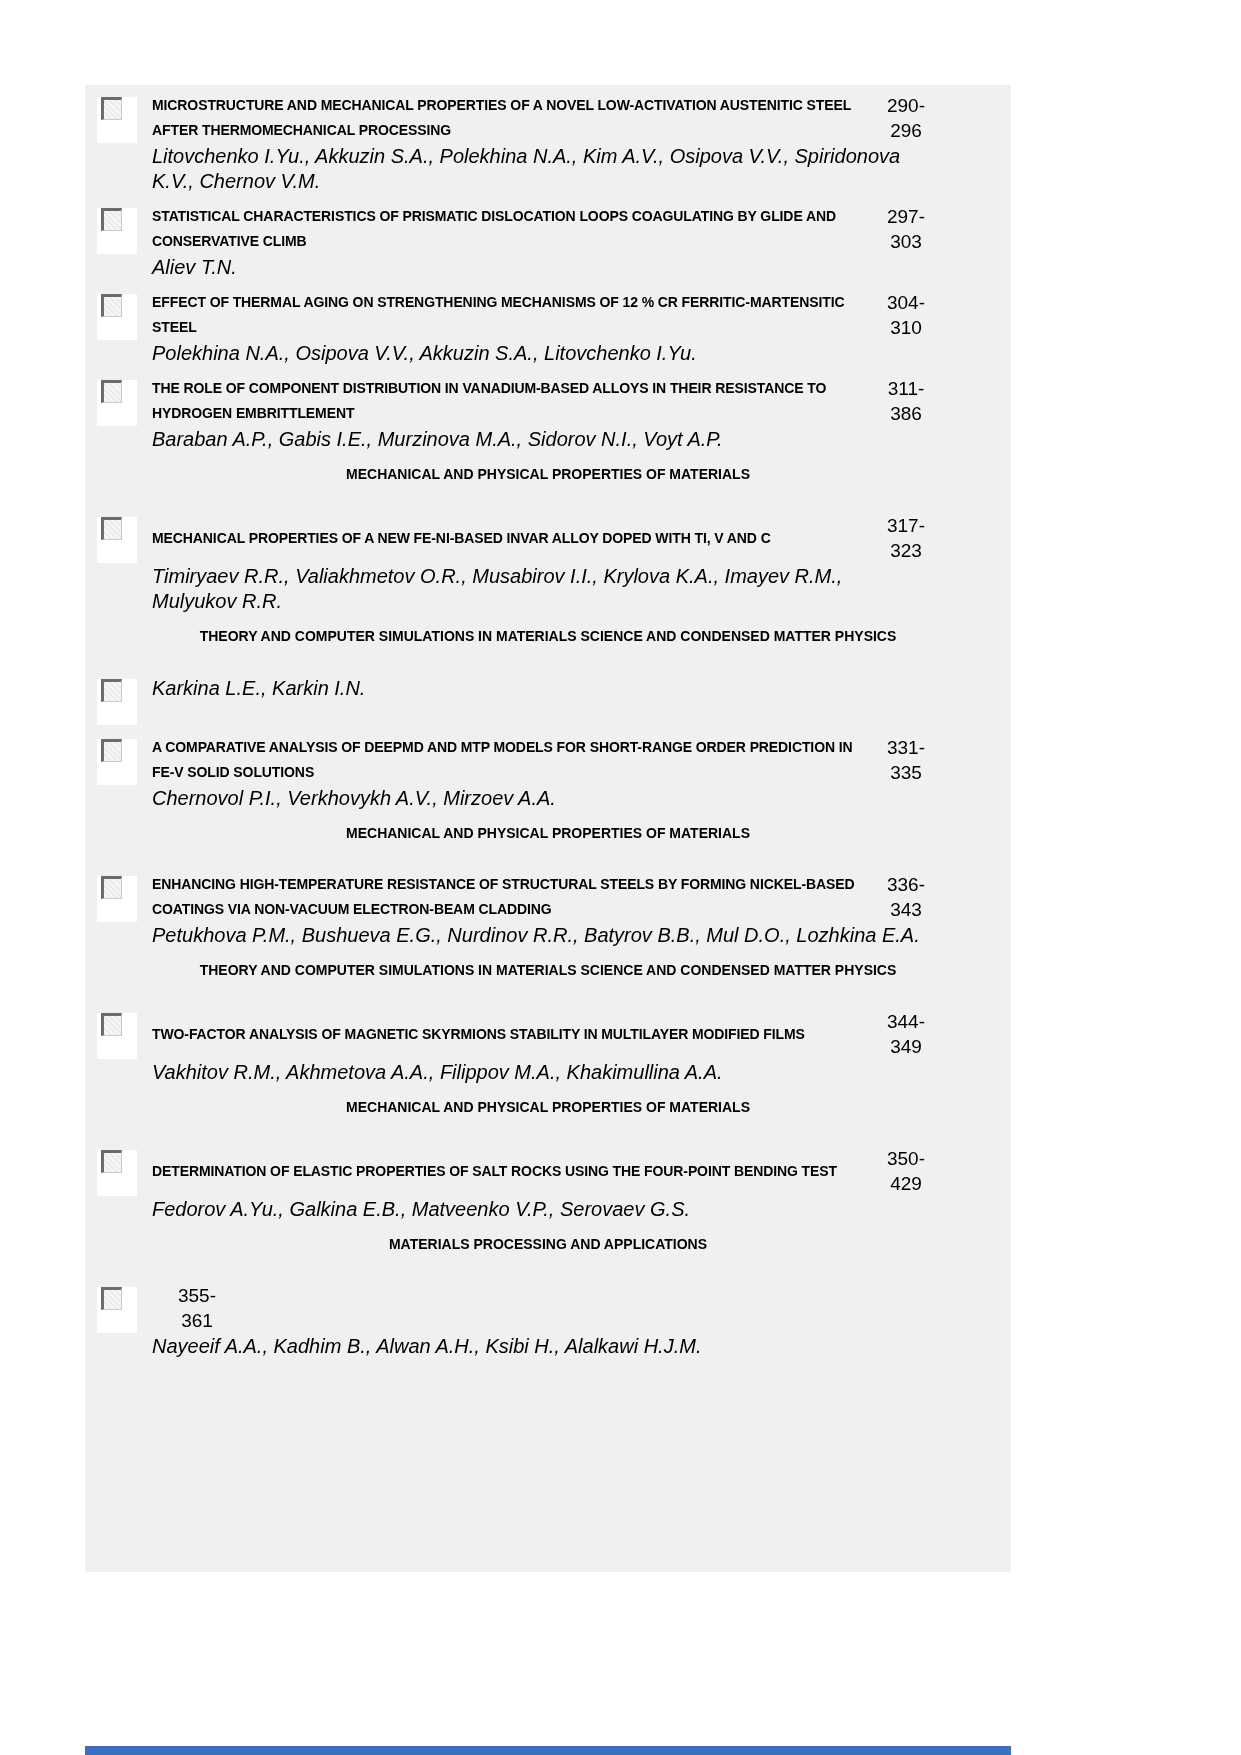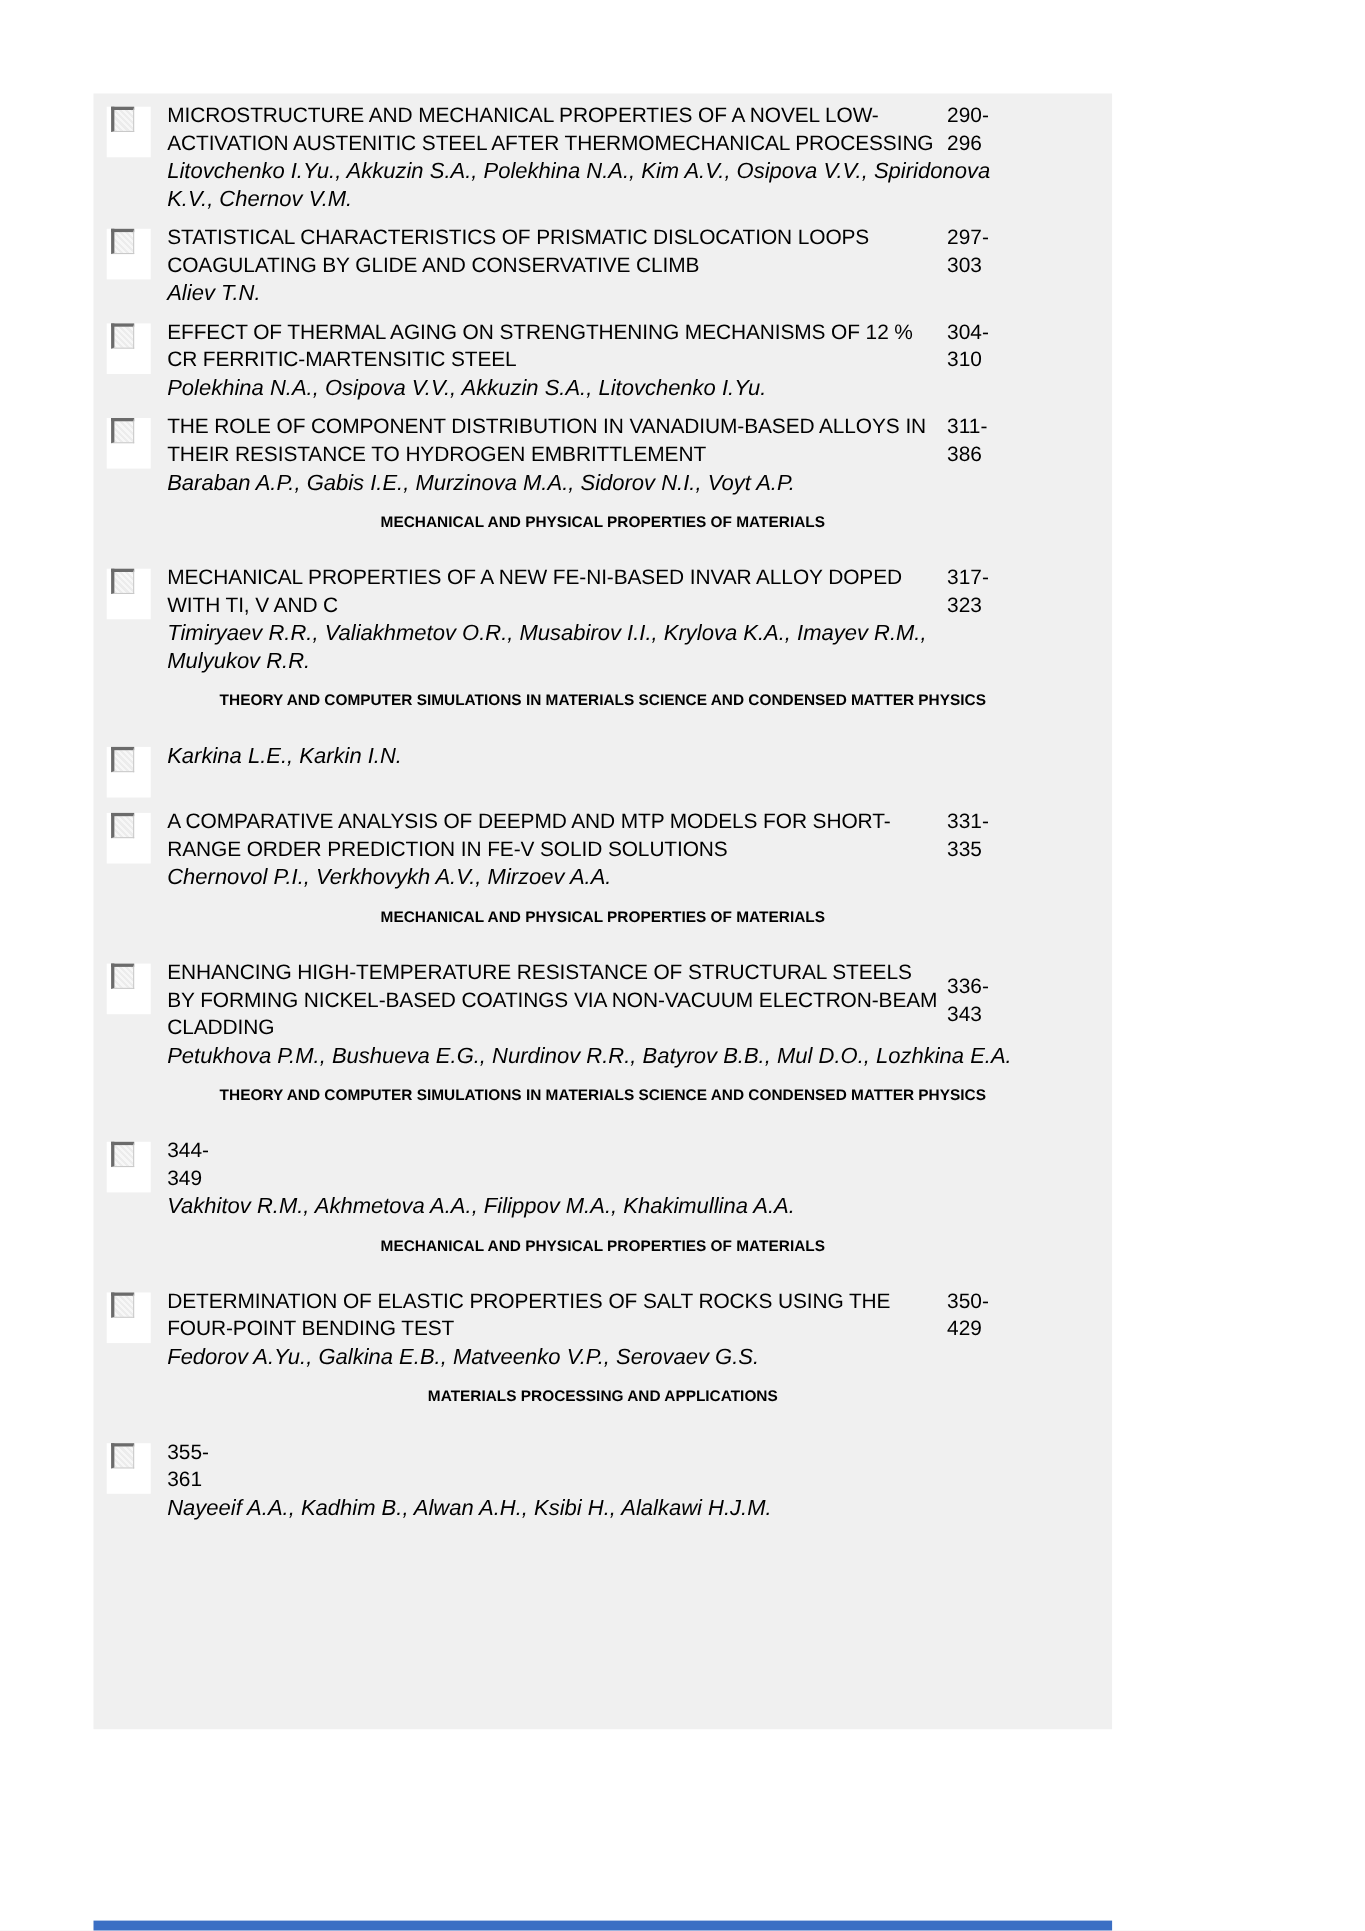--- a/index.html
+++ b/index.html
@@ -30,31 +30,31 @@
     box-sizing: border-box;
     background: repeating-linear-gradient(45deg, #ececec 0 2px, #f7f7f7 2px 4px);
     border: 1px solid #c9c9c9;
     border-top: 3px solid #6b6b6b;
     border-left: 3px solid #6b6b6b;
   }
   .entry-body { flex: 1; min-width: 0; }
   .title-row { display: flex; align-items: center; }
   .title {
     flex: 1;
-    font-weight: normal;
-    font-size: 19px;
+    font-weight: bold;
+    font-size: 14px;
     line-height: 25px;
     letter-spacing: -0.1px;
     padding-right: 6px;
   }
   .pages {
     flex: 0 0 90px;
     width: 90px;
     margin-right: 60px;
-    text-align: left;
+    text-align: center;
     font-size: 19px;
     line-height: 25px;
   }
   .authors {
     font-style: italic;
     font-size: 20px;
     line-height: 25px;
     margin-top: 1px;
     padding-right: 80px;
   }
@@ -224,20 +224,21 @@
   <div class="section-heading">THEORY AND COMPUTER SIMULATIONS IN MATERIALS SCIENCE AND CONDENSED MATTER PHYSICS</div>
 
   <div class="entry">
     <div class="cb-cell">
       <span class="cb-patch">
         <span class="cb-icon"></span>
       </span>
     </div>
     <div class="entry-body">
       <div class="title-row">
+        <div class="title">TWO-FACTOR ANALYSIS OF MAGNETIC SKYRMIONS STABILITY IN MULTILAYER MODIFIED FILMS</div>
         <div class="pages">
           <div>344-</div>
           <div>349</div>
         </div>
       </div>
       <div class="authors">Vakhitov R.M., Akhmetova A.A., Filippov M.A., Khakimullina A.A.</div>
     </div>
   </div>
 
   <div class="section-heading">MECHANICAL AND PHYSICAL PROPERTIES OF MATERIALS</div>

